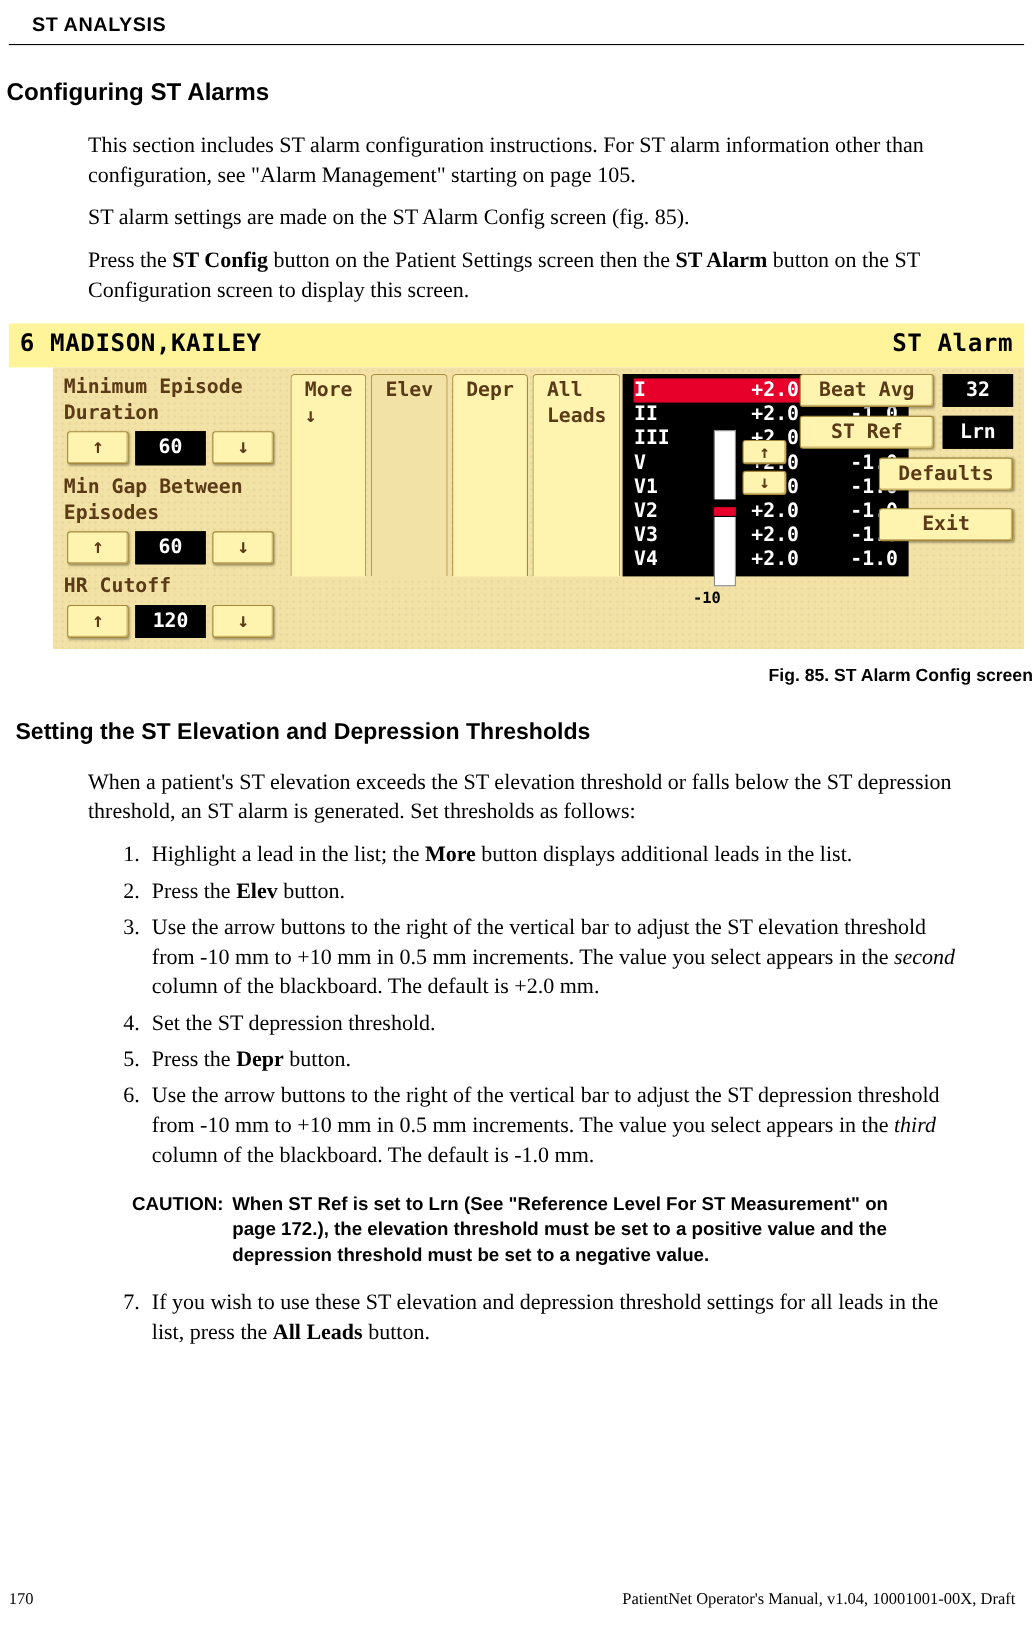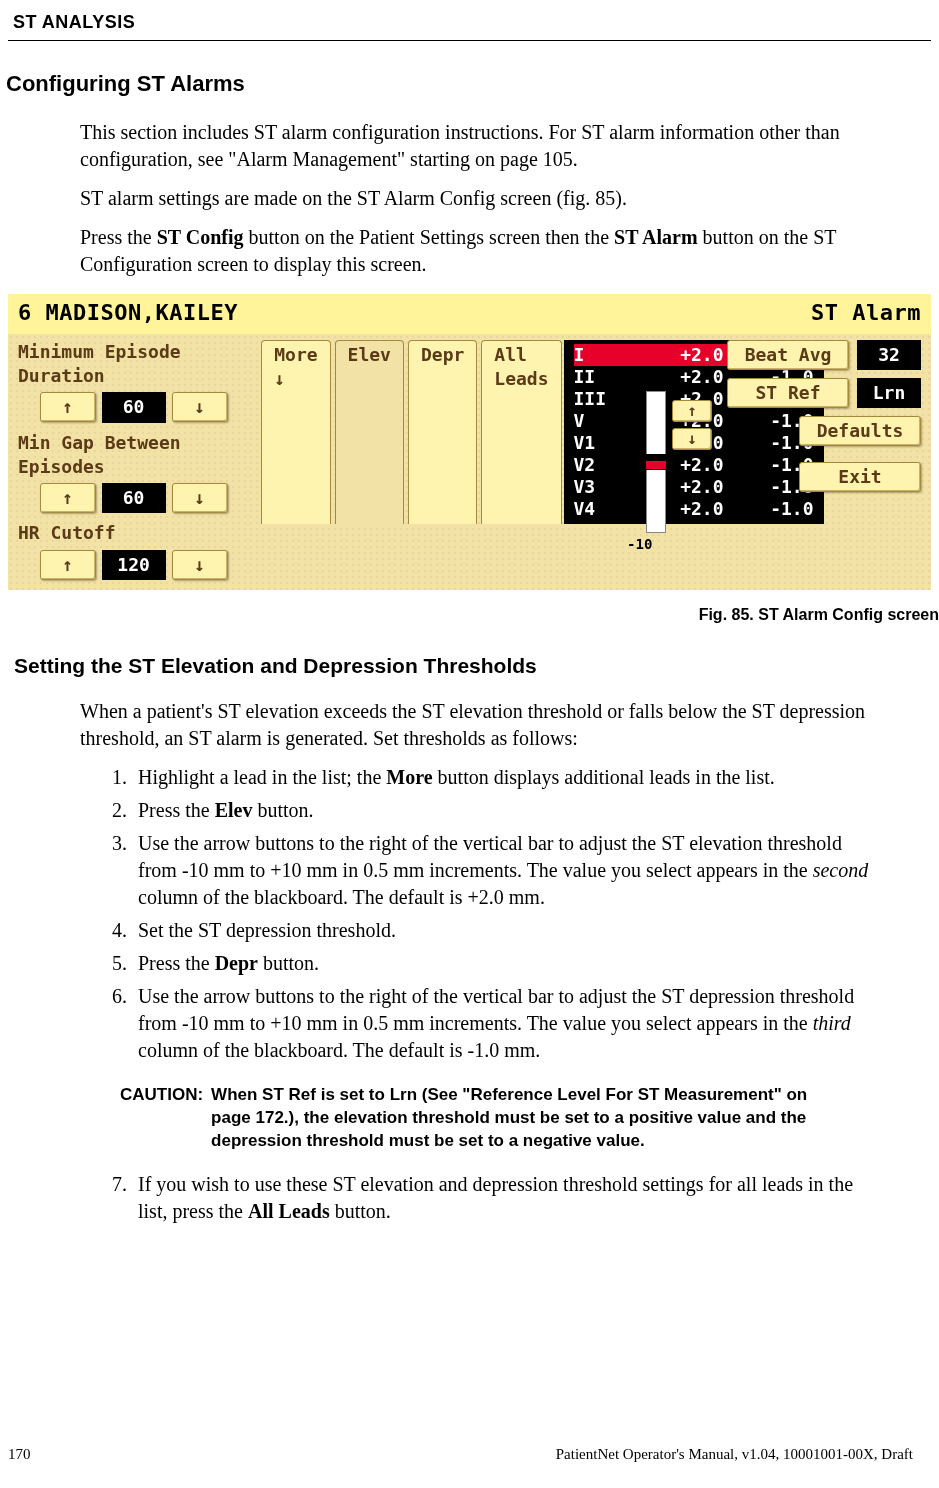--- a/index.html
+++ b/index.html
@@ -19,20 +19,21 @@
     box-sizing: border-box;
     padding: 10px 0 0 0;
     width: 100%;
   }
   .header {
     font-family: Arial, Helvetica, sans-serif;
     font-weight: bold;
     font-size: 18px;
     padding: 0 13px 6px 13px;
     letter-spacing: .5px;
+    margin-left: 16px;
   }
   .rule {
     border: none;
     border-top: 1.5px solid #000;
     margin: 0 8px 28px 8px;
   }
   .h2 {
     font-family: Arial, Helvetica, sans-serif;
     font-weight: bold;
     font-size: 22px;
@@ -94,20 +95,21 @@
   }
   .fig .panel {
     background: #f3e2a5;
     background-image:
       radial-gradient(rgba(0,0,0,.05) 1px, transparent 1px);
     background-size: 6px 6px;
     padding: 6px 10px 10px 10px;
     display: flex;
     gap: 12px;
     align-items: flex-start;
+    margin-left: 40px;
   }
   .colA { width: 250px; display:flex; flex-direction:column; gap:4px; }
   .colB { width: 340px; display:flex; gap:2px; }
   .colC { width: 110px; display:flex; align-items:flex-start; gap:6px; padding-top:30px;}
   .colD { flex:1; display:flex; flex-direction:column; gap:8px; align-items:flex-end;}
   .lbl-brown {
     color:#5a3a17;
     font-weight:bold;
     font-size:18px;
   }
@@ -170,21 +172,21 @@
     width:18px; height:140px; background:#fff; border:1px solid #888;
     position:relative;
   }
   .vbar .mark{position:absolute; left:-2px; right:-2px; height:8px; background:#e6002a; border:1px solid #000;}
   .vbar .mark2{position:absolute; left:-2px; right:-2px; height:6px; background:#000;}
   .lrn{font-size:16px; font-weight:bold; color:#000;}
   .arrcol{display:flex; flex-direction:column; gap:6px;}
   .rowR{display:flex; gap:8px; align-items:center;}
   .footer {
     position:absolute;
-    bottom:24px; left:0; right:18px;
+    bottom:24px; left:0; right:8px;
     font-size:15px;
     padding:0 8px;
   }
   .footer .line1{display:flex; justify-content:space-between;}
   .footer .line2{font-family: Arial, Helvetica, sans-serif; font-weight:bold; font-size:18px; text-align:center; margin-top:2px;}
 </style>
 </head>
 <body>
 
 <div class="page">

